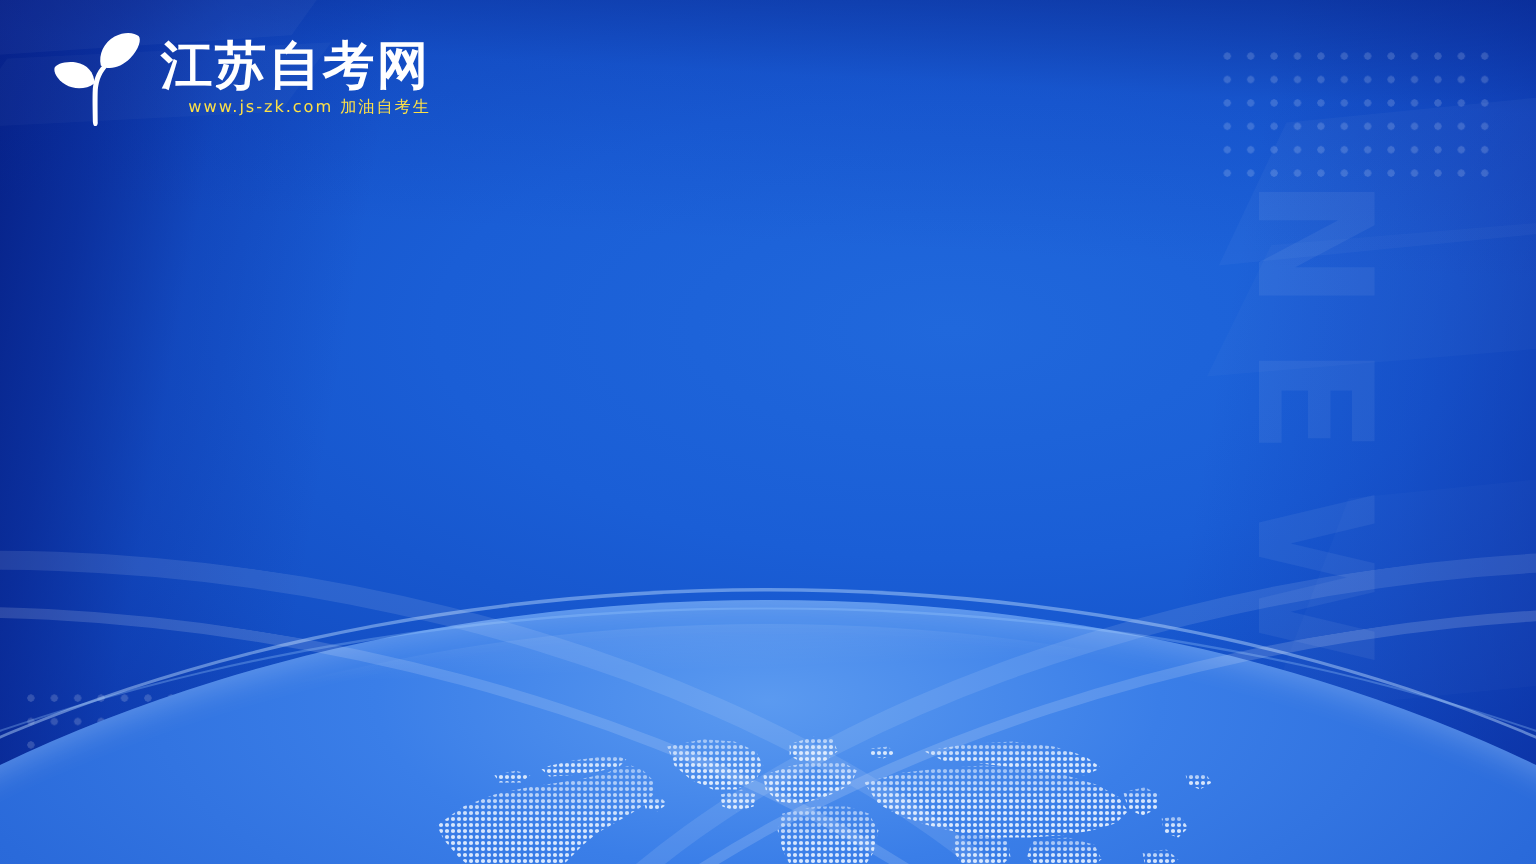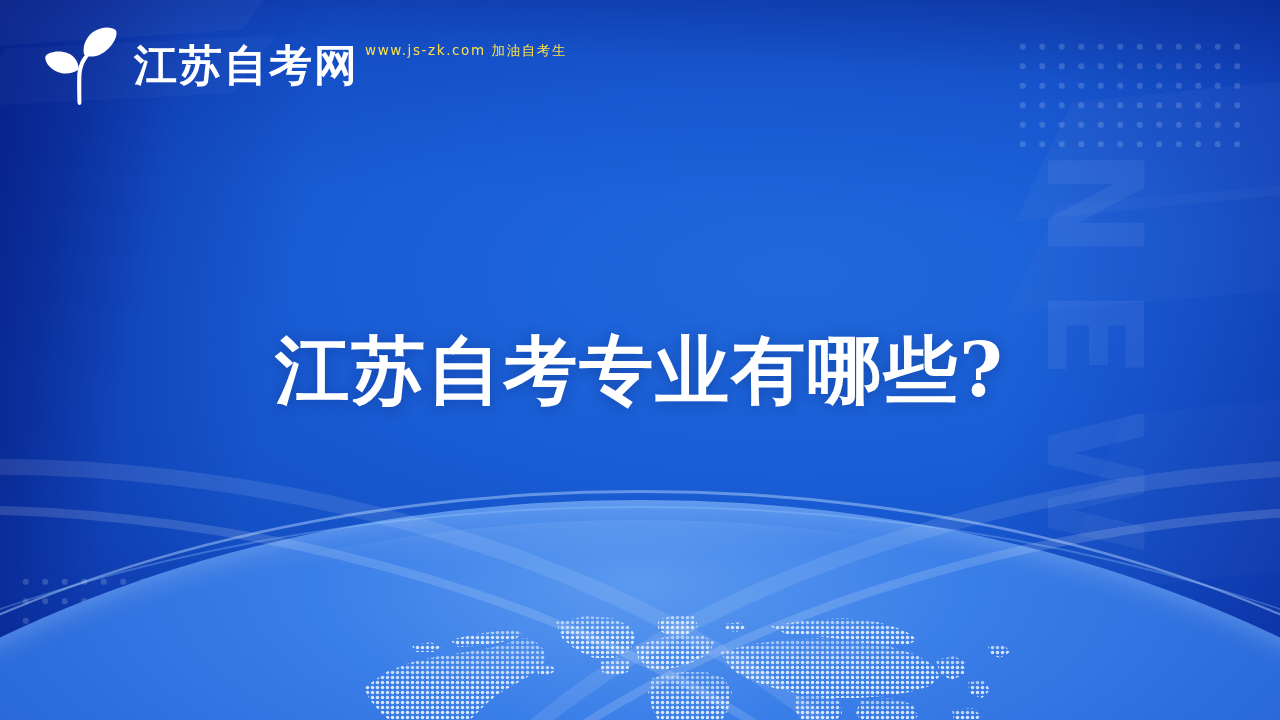--- a/index.html
+++ b/index.html
@@ -230,21 +230,21 @@
     display: flex;
     align-items: center;
     gap: 14px;
   }
   .logo-mark {
     width: 84px;
     height: 82px;
     flex: 0 0 auto;
   }
   .logo-mark svg { display: block; width: 100%; height: 100%; }
-  .logo-text { display: flex; flex-direction: row; gap: 6px; }
+  .logo-text { display: flex; flex-direction: column; gap: 6px; text-align: right; }
   .logo-title {
     font-family: "DejaVu Sans", "Liberation Sans", sans-serif;
     font-weight: 700;
     font-size: 43px;
     line-height: 1;
     color: #ffffff;
     letter-spacing: 2px;
     white-space: nowrap;
   }
   .logo-sub {
@@ -365,15 +365,14 @@
           <path d="M42.5,45.5 C36,50.5 26,51 18.5,46.5 C11,42 8.5,35.5 9.5,32.5 C10.5,29.5 18.5,26.5 27.5,28 C36.5,29.5 43,36.5 42.5,45.5 Z"></path>
         </g>
       </svg>
     </div>
     <div class="logo-text">
       <div class="logo-title">江苏自考网</div>
       <div class="logo-sub">www.js-zk.com 加油自考生</div>
     </div>
   </div>
 
-  <div class="headline">江苏自考专业有哪些?</div>
 
 </div>
 
 </body></html>

